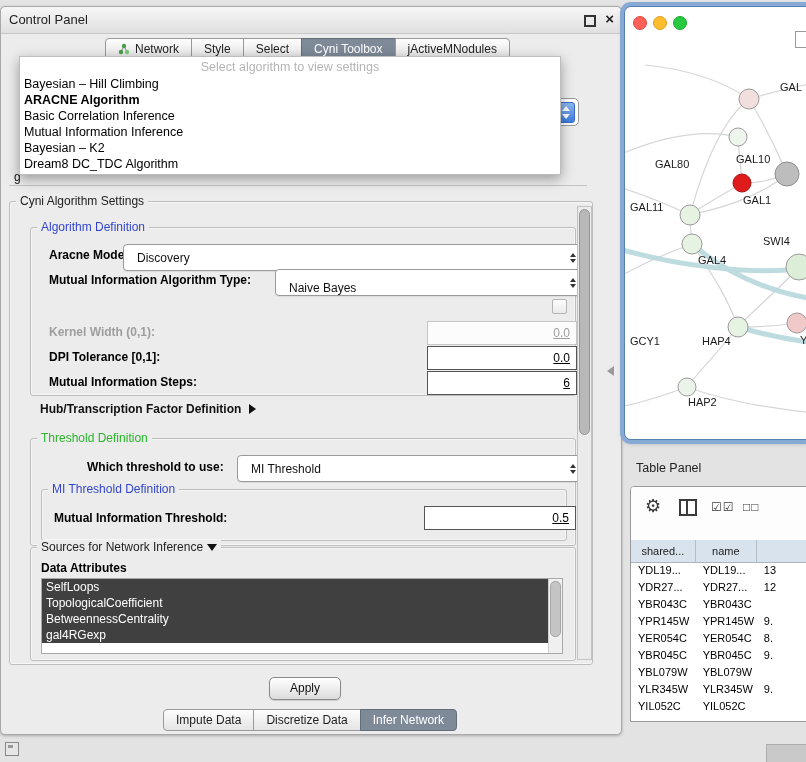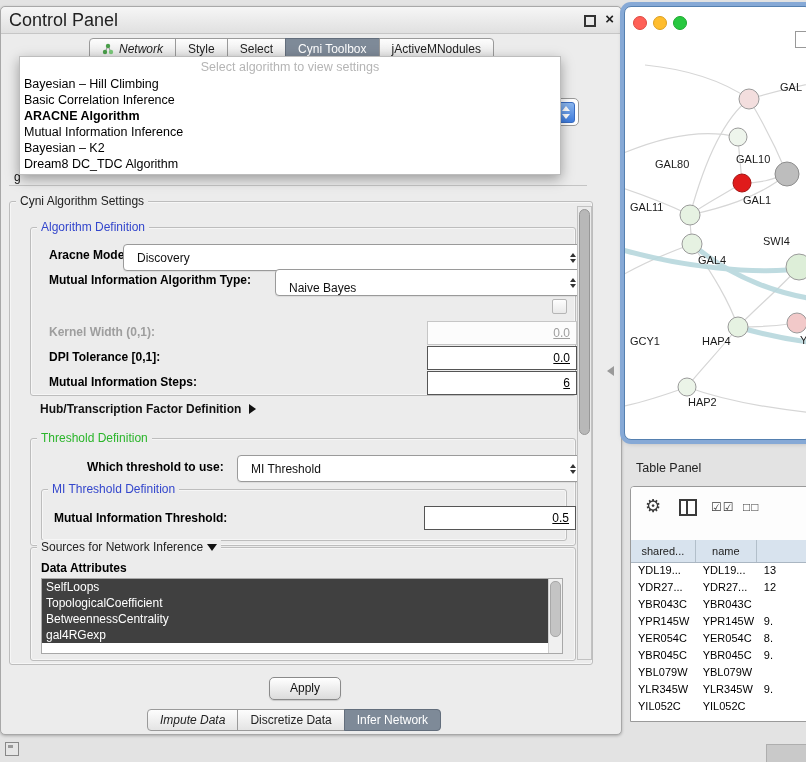--- a/index.html
+++ b/index.html
@@ -3,30 +3,30 @@
 <meta charset="utf-8">
 <style>
   html,body{margin:0;padding:0;}
   #app{position:relative;width:806px;height:762px;background:#e3e3e3;overflow:hidden;
        font-family:"Liberation Sans",sans-serif;color:#111;}
   
   #cp{position:absolute;left:0;top:6px;width:620px;height:727px;background:#ececec;
       border:1px solid #a8a8a8;border-radius:5px;box-shadow:0 1px 3px rgba(0,0,0,.25);}
   .titlebar{position:absolute;left:0;top:0;right:0;height:26px;border-radius:5px 5px 0 0;
       background:linear-gradient(#f6f6f6,#e0e0e0);border-bottom:1px solid #c6c6c6;}
-  .titlebar .t{position:absolute;left:8px;top:0;line-height:26px;font-size:18px;color:#222;}
+  .titlebar .t{position:absolute;left:8px;top:0;line-height:26px;font-size:13px;color:#222;}
   .win-float{position:absolute;right:25px;top:8px;width:8px;height:8px;border:2px solid #333;}
   .win-close{position:absolute;right:7px;top:3px;font-size:15px;font-weight:bold;color:#222;cursor:default;}
   
   .tabrow{position:absolute;display:flex;height:22px;}
   #top-tabs{left:88px;top:31px;}
   #bottom-tabs{left:146px;top:702px;}
   .tab{display:flex;align-items:center;gap:5px;padding:0 12px;font-size:12px;color:#222;
        background:linear-gradient(#fdfdfd,#e4e4e4);border:1px solid #9a9a9a;margin-left:-1px;white-space:nowrap;}
-  .tab:first-child{border-radius:4px 0 0 4px;margin-left:0;font-style:italic;}
+  .tab:first-child{border-radius:4px 0 0 4px;margin-left:16px;}
   .tab:last-child{border-radius:0 4px 4px 0;}
   .tab.selected{background:#7e8a98;color:#fff;border-color:#636e7c;}
   
   .combo-frag{position:absolute;left:24px;top:91px;width:552px;height:26px;background:#fff;
       border:1px solid #9a9a9a;border-radius:5px;z-index:25;}
   .combo-frag .blue-btn{position:absolute;right:3px;top:3px;width:17px;height:19px;border-radius:3px;
       background:linear-gradient(#8db8f0,#3f7ddf);border:1px solid #3a6dc2;}
   .blue-btn i{position:absolute;left:4.5px;width:0;height:0;border-left:4px solid transparent;border-right:4px solid transparent;}
   .blue-btn .u{top:3px;border-bottom:5px solid #fff;}
   .blue-btn .d{bottom:3px;border-top:5px solid #fff;}
@@ -156,22 +156,22 @@
     <div class="combo-frag">
       <span class="blue-btn">
           <i class="u"></i>
           <i class="d"></i>
         </span>
     </div>
 
     <div id="algo-menu">
       <div class="menu-header">Select algorithm to view settings</div>
     <div class="menu-item">Bayesian – Hill Climbing</div>
+        <div class="menu-item sel">ARACNE Algorithm</div>
         <div class="menu-item">Basic Correlation Inference</div>
-        <div class="menu-item sel">ARACNE Algorithm</div>
         <div class="menu-item">Mutual Information Inference</div>
         <div class="menu-item">Bayesian – K2</div>
         <div class="menu-item">Dream8 DC_TDC Algorithm</div>
       </div>
 
     <span class="frag-g">g</span>
     <div class="frag-line"></div>
 
     <div class="fieldset" style="left:8px;top:194px;width:582px;height:462px;">
       <span class="legend">Cyni Algorithm Settings</span>

